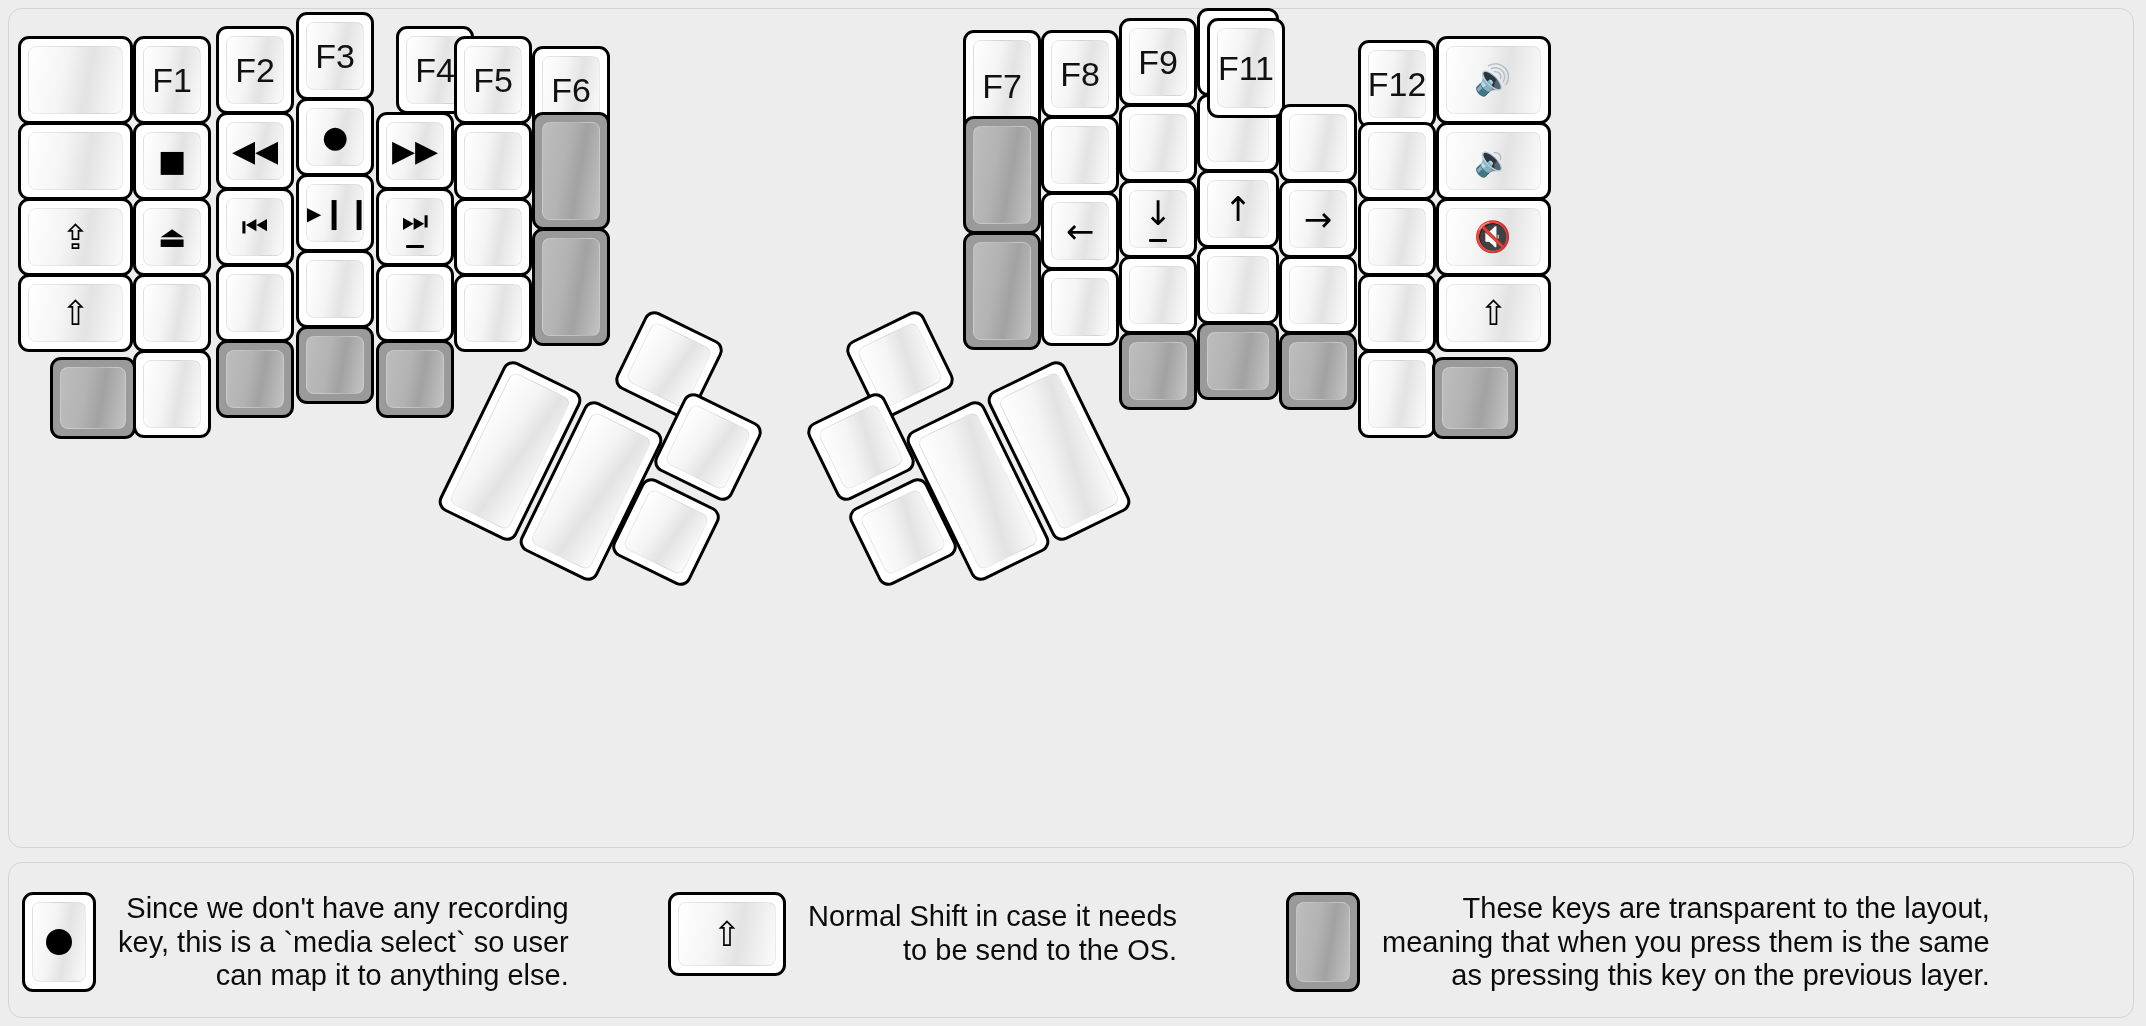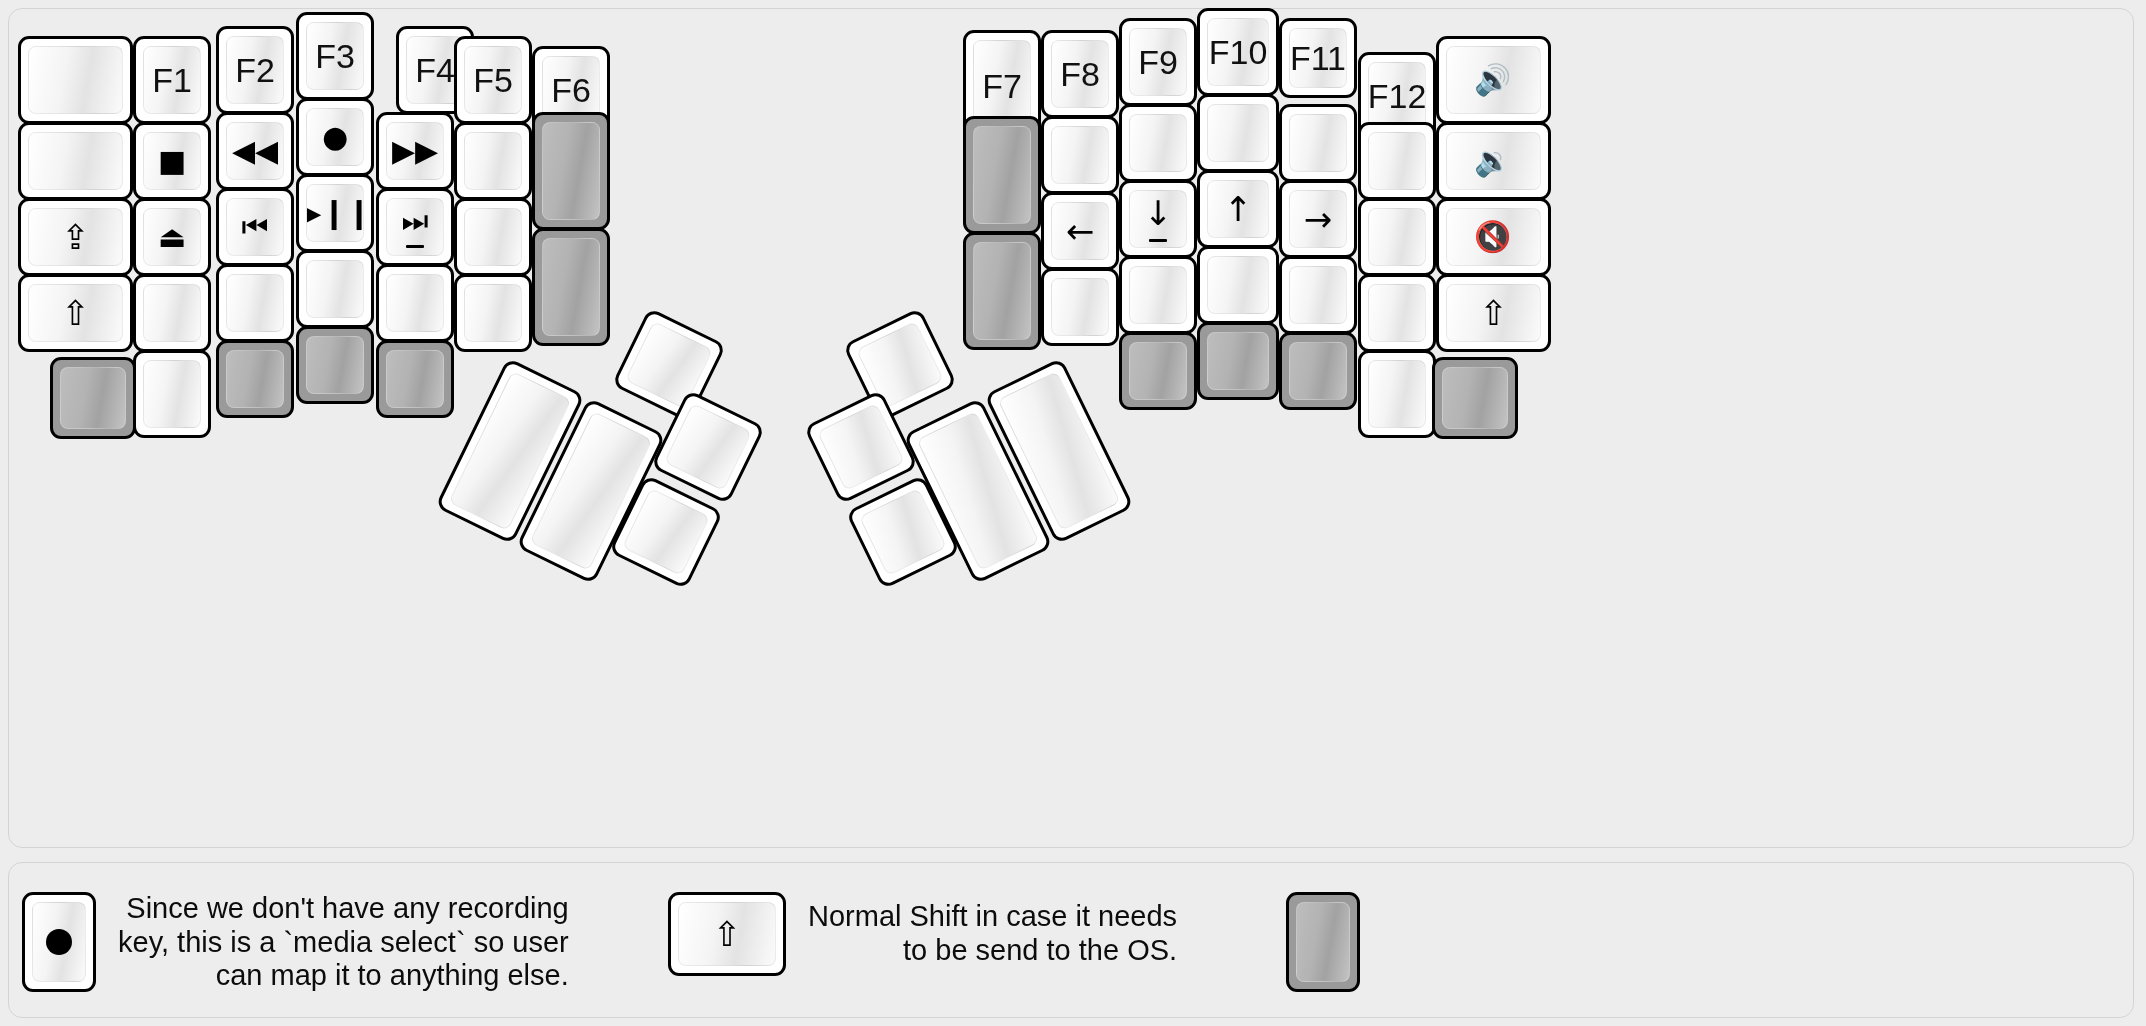--- a/index.html
+++ b/index.html
@@ -323,41 +323,41 @@
         <span class="glyph">↑</span>
       </div>
       </div>
     <div class="key" style="left:1197px;top:246px;width:82px;height:78px;">
       <div class="inner"></div>
       </div>
     <div class="key trans" style="left:1197px;top:322px;width:82px;height:78px;">
       <div class="inner"></div>
       </div>
 
-    <div class="key" style="left:1279px;top:18px;width:78px;height:80px;">
+    <div class="key" style="left:1207px;top:18px;width:78px;height:100px;">
       <div class="inner">
         <span class="lbl">F11</span>
       </div>
       </div>
     <div class="key" style="left:1279px;top:104px;width:78px;height:78px;">
       <div class="inner"></div>
       </div>
     <div class="key" style="left:1279px;top:180px;width:78px;height:78px;">
       <div class="inner">
         <span class="glyph">→</span>
       </div>
       </div>
     <div class="key" style="left:1279px;top:256px;width:78px;height:78px;">
       <div class="inner"></div>
       </div>
     <div class="key trans" style="left:1279px;top:332px;width:78px;height:78px;">
       <div class="inner"></div>
       </div>
 
-    <div class="key" style="left:1358px;top:52px;width:78px;height:88px;">
+    <div class="key" style="left:1358px;top:40px;width:78px;height:88px;">
       <div class="inner">
         <span class="lbl">F12</span>
       </div>
       </div>
     <div class="key" style="left:1358px;top:122px;width:78px;height:78px;">
       <div class="inner"></div>
       </div>
     <div class="key" style="left:1358px;top:198px;width:78px;height:78px;">
       <div class="inner"></div>
       </div>
@@ -431,15 +431,18 @@
       </div>
     </div>
     <div class="legend-text">Normal Shift in case it needs
 to be send to the OS.</div>
   </div>
 
   <div class="legend-item" style="left:1286px;top:892px;">
     <div class="legend-key trans" style="width:74px;height:100px;">
       <div class="inner"></div>
     </div>
+    <div class="legend-text">These keys are transparent to the layout,
+meaning that when you press them is the same
+as pressing this key on the previous layer.</div>
   </div>
 
 </div>
 
 </body></html>

